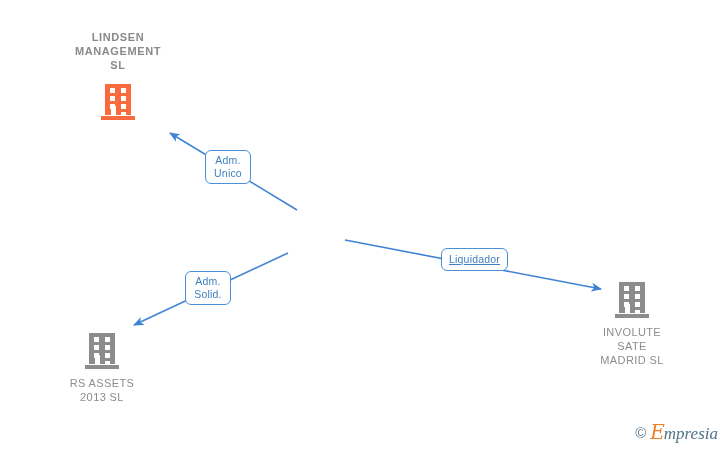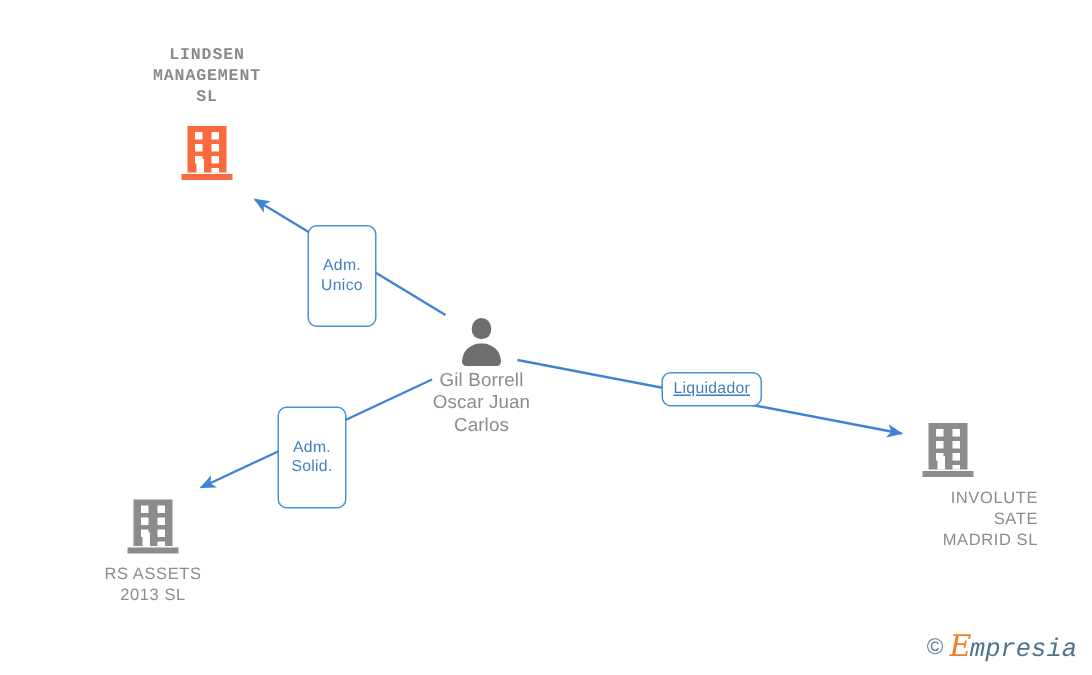--- a/index.html
+++ b/index.html
@@ -125,21 +125,21 @@
   .chip {
     position: absolute;
     box-sizing: border-box;
     border: 1.4px solid #4a90d9;
     border-radius: 6px;
     background: #ffffff;
     color: #3f7fc1;
     font-size: 10.5px;
     line-height: 13px;
     text-align: center;
-    padding: 20px 6px;
+    padding: 3px 6px;
     white-space: pre-line;
     letter-spacing: .2px;
   }
   .chip.one-line { padding: 4px 7px; }
 
   
   #watermark {
     position: absolute;
     right: 10px;
     bottom: 8px;
@@ -155,21 +155,21 @@
   }
   #watermark .wm-e {
     font-family: "DejaVu Serif", serif;
     font-style: italic;
     font-size: 20px;
     color: #ef7f25;
     line-height: 1;
     margin-right: -1px;
   }
   #watermark .wm-rest {
-    font-family: Liberation Mono, monospace;
+    font-family: Liberation Serif, serif;
     font-style: italic;
     font-size: 17px;
     color: #4f7488;
     line-height: 1;
   }
 </style>
 </head>
 <body>
 
 <div id="canvas">
@@ -181,47 +181,38 @@
       </marker>
     </defs>
 
     <line x1="297" y1="210" x2="170" y2="133" stroke="#3f84d4" stroke-width="1.6" marker-end="url(#arrowhead)"></line>
 
     <line x1="288" y1="253" x2="134" y2="325" stroke="#3f84d4" stroke-width="1.6" marker-end="url(#arrowhead)"></line>
 
     <line x1="345" y1="240" x2="601" y2="289" stroke="#3f84d4" stroke-width="1.6" marker-end="url(#arrowhead)"></line>
   </svg>
 
-  <div class="node" style="left:68px; top:30px; width:140px;font-family:Liberation Mono, monospace;">
+  <div class="node" style="left:48px; top:30px; width:140px;">
     <div class="node-label top">LINDSEN
 MANAGEMENT
 SL</div>
     <div class="building c-orange" style="margin-top:12px;">
       <div class="body"></div>
       <div class="win" style="left:9px;  top:4px;"></div>
       <div class="win" style="left:20px; top:4px;"></div>
       <div class="win" style="left:9px;  top:12px;"></div>
       <div class="win" style="left:20px; top:12px;"></div>
       <div class="win" style="left:9px;  top:20px;"></div>
       <div class="win" style="left:20px; top:20px;"></div>
       <div class="win" style="left:20px; top:28px; height:3px;"></div>
       <div class="door"></div>
       <div class="base"></div>
     </div>
   </div>
 
-  <div class="node" style="left:258px; top:212px; width:126px;">
-    <div class="person">
-      <div class="head"></div>
-      <div class="torso"></div>
-    </div>
-    <div class="person-label">Gil Borrell
-Oscar Juan
-Carlos</div>
-  </div>
 
   <div class="node" style="left:42px; top:333px; width:120px;">
     <div class="building c-gray">
       <div class="body"></div>
       <div class="win" style="left:9px;  top:4px;"></div>
       <div class="win" style="left:20px; top:4px;"></div>
       <div class="win" style="left:9px;  top:12px;"></div>
       <div class="win" style="left:20px; top:12px;"></div>
       <div class="win" style="left:9px;  top:20px;"></div>
       <div class="win" style="left:20px; top:20px;"></div>
@@ -239,21 +230,21 @@
       <div class="win" style="left:9px;  top:4px;"></div>
       <div class="win" style="left:20px; top:4px;"></div>
       <div class="win" style="left:9px;  top:12px;"></div>
       <div class="win" style="left:20px; top:12px;"></div>
       <div class="win" style="left:9px;  top:20px;"></div>
       <div class="win" style="left:20px; top:20px;"></div>
       <div class="win" style="left:20px; top:28px; height:3px;"></div>
       <div class="door"></div>
       <div class="base"></div>
     </div>
-    <div class="node-label" style="margin-top:7px;text-align:right;">INVOLUTE
+    <div class="node-label" style="margin-top:7px;">INVOLUTE
 SATE
 MADRID  SL</div>
   </div>
 
   <div class="chip" style="left:205px; top:150px; width:46px;">Adm.
 Unico</div>
 
   <div class="chip" style="left:185px; top:271px; width:46px;">Adm.
 Solid.</div>
 

